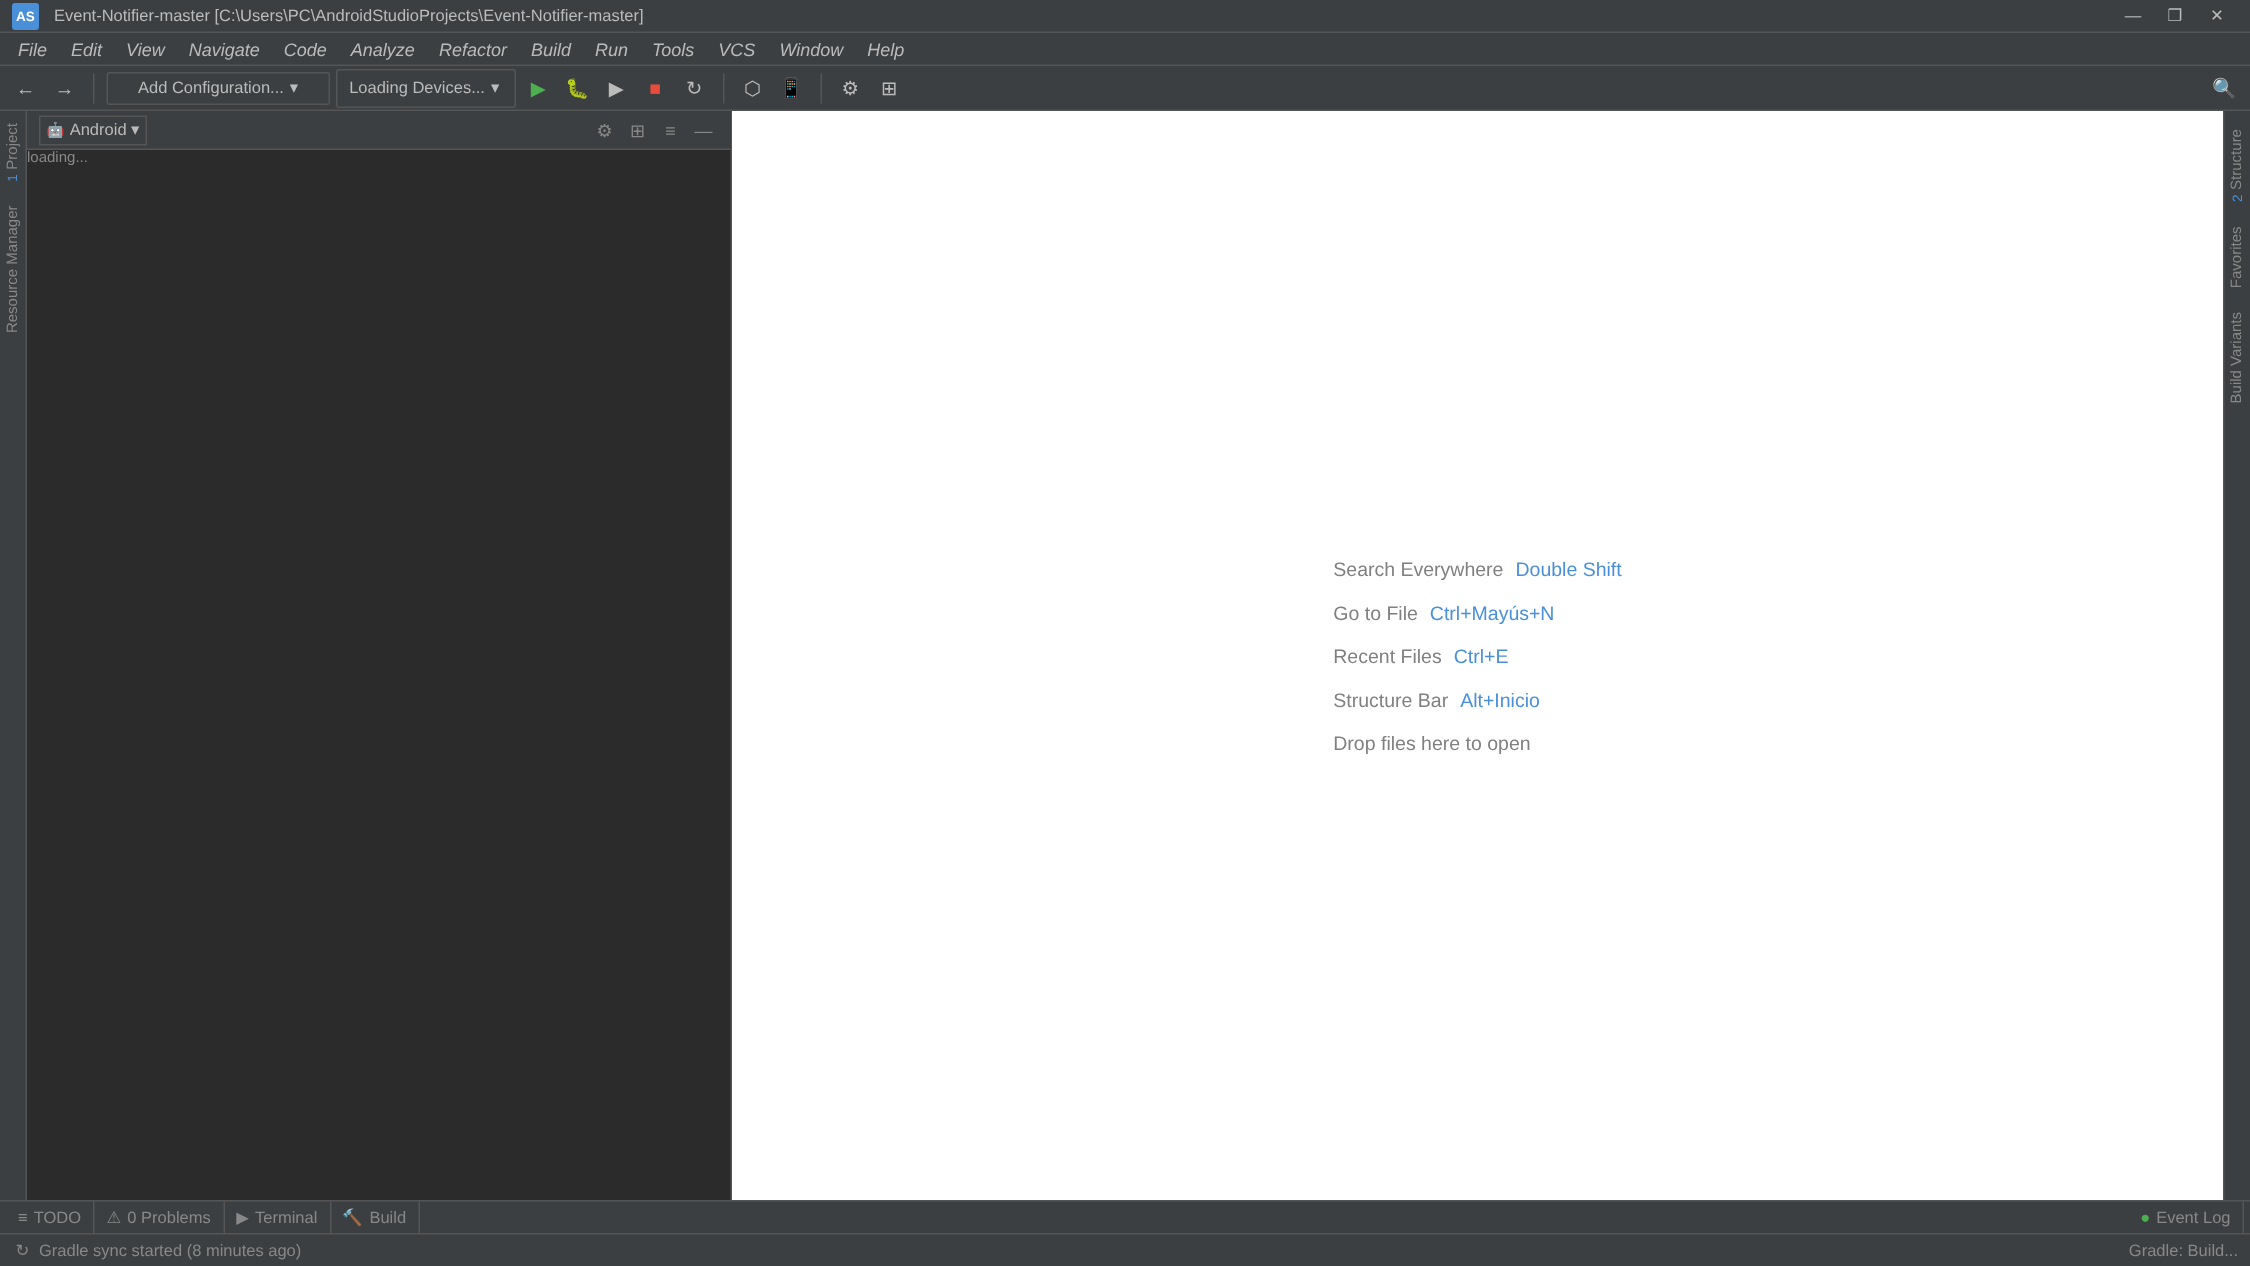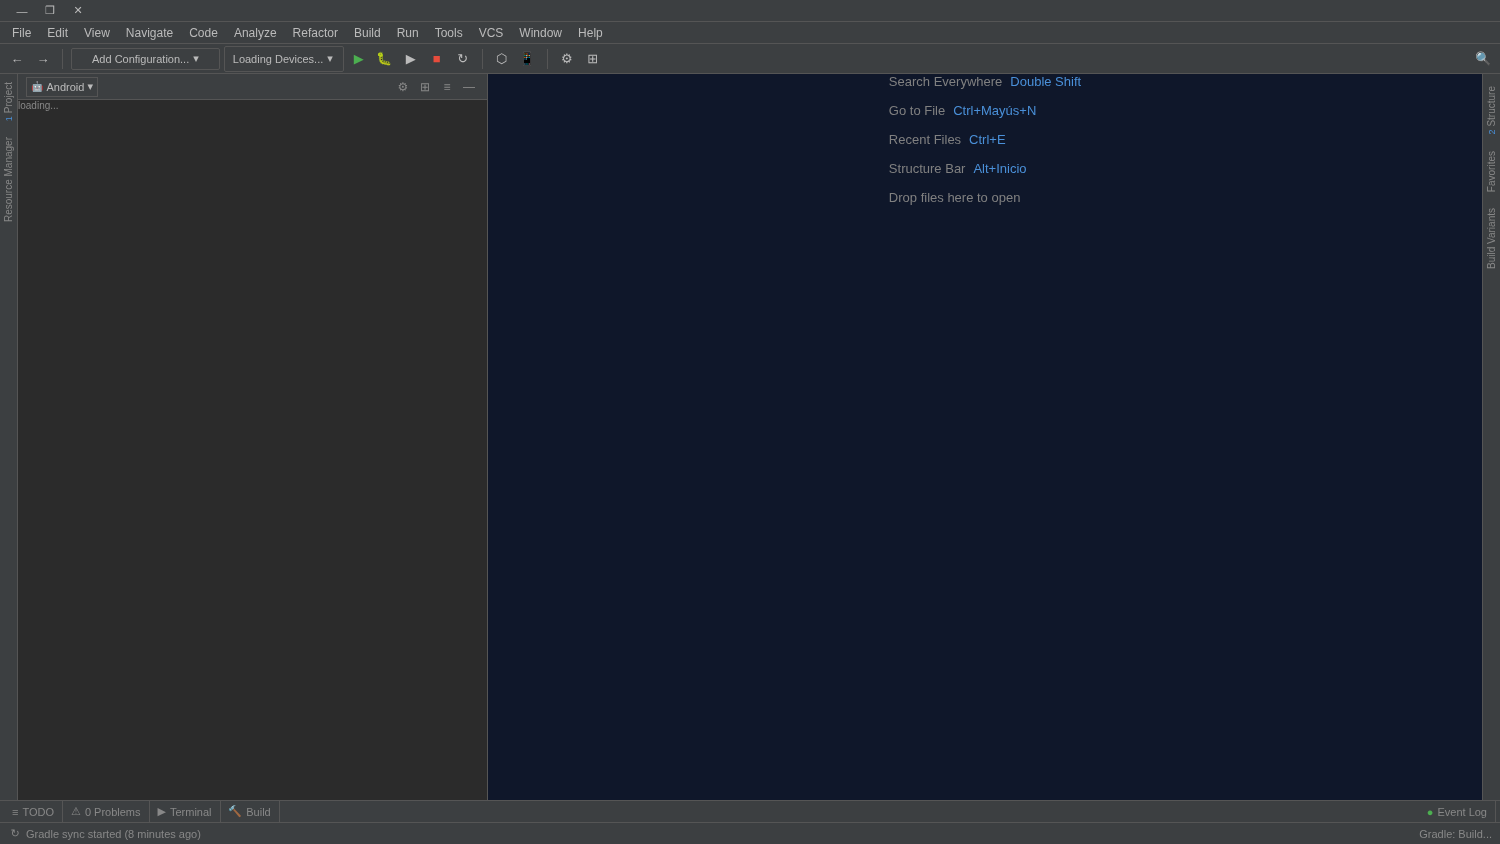--- a/index.html
+++ b/index.html
@@ -48,20 +48,21 @@
     }
 
     
     #menubar {
       height: 22px;
       background: #3c3f41;
       display: flex;
       align-items: center;
       padding: 0 4px;
       border-bottom: 1px solid #555;
+      font-style: italic;
     }
     .menu-item {
       padding: 2px 8px;
       font-size: 12px;
       color: #bbbbbb;
       cursor: pointer;
       height: 22px;
       display: flex;
       align-items: center;
     }
@@ -189,25 +190,25 @@
     #project-panel-content {
       flex: 1;
       padding: 0;
       font-size: 10px;
       color: #888;
     }
 
     
     #editor-area {
       flex: 1;
-      background: #0f172a;
+      background: #ffffff;
       display: flex;
       flex-direction: column;
       align-items: center;
-      justify-content: flex-start;
+      justify-content: center;
     }
     #editor-hints {
       display: flex;
       flex-direction: column;
       gap: 14px;
     }
     .hint-row {
       display: flex;
       align-items: center;
       gap: 8px;
@@ -302,20 +303,26 @@
     }
     .vert-tab-number {
       color: #4a90d9;
       font-size: 9px;
     }
   </style>
 </head>
 <body>
 
 <div id="titlebar">
+  <div id="titlebar-left">
+    <div class="toolbar-logo">
+      <span>AS</span>
+    </div>
+    <span id="titlebar-title">Event-Notifier-master [C:\Users\PC\AndroidStudioProjects\Event-Notifier-master]</span>
+  </div>
   <div id="titlebar-controls">
     <div class="title-btn">—</div>
     <div class="title-btn">❒</div>
     <div class="title-btn close">✕</div>
   </div>
 </div>
 
 <div id="menubar">
   <div class="menu-item">File</div>
   <div class="menu-item">Edit</div>

